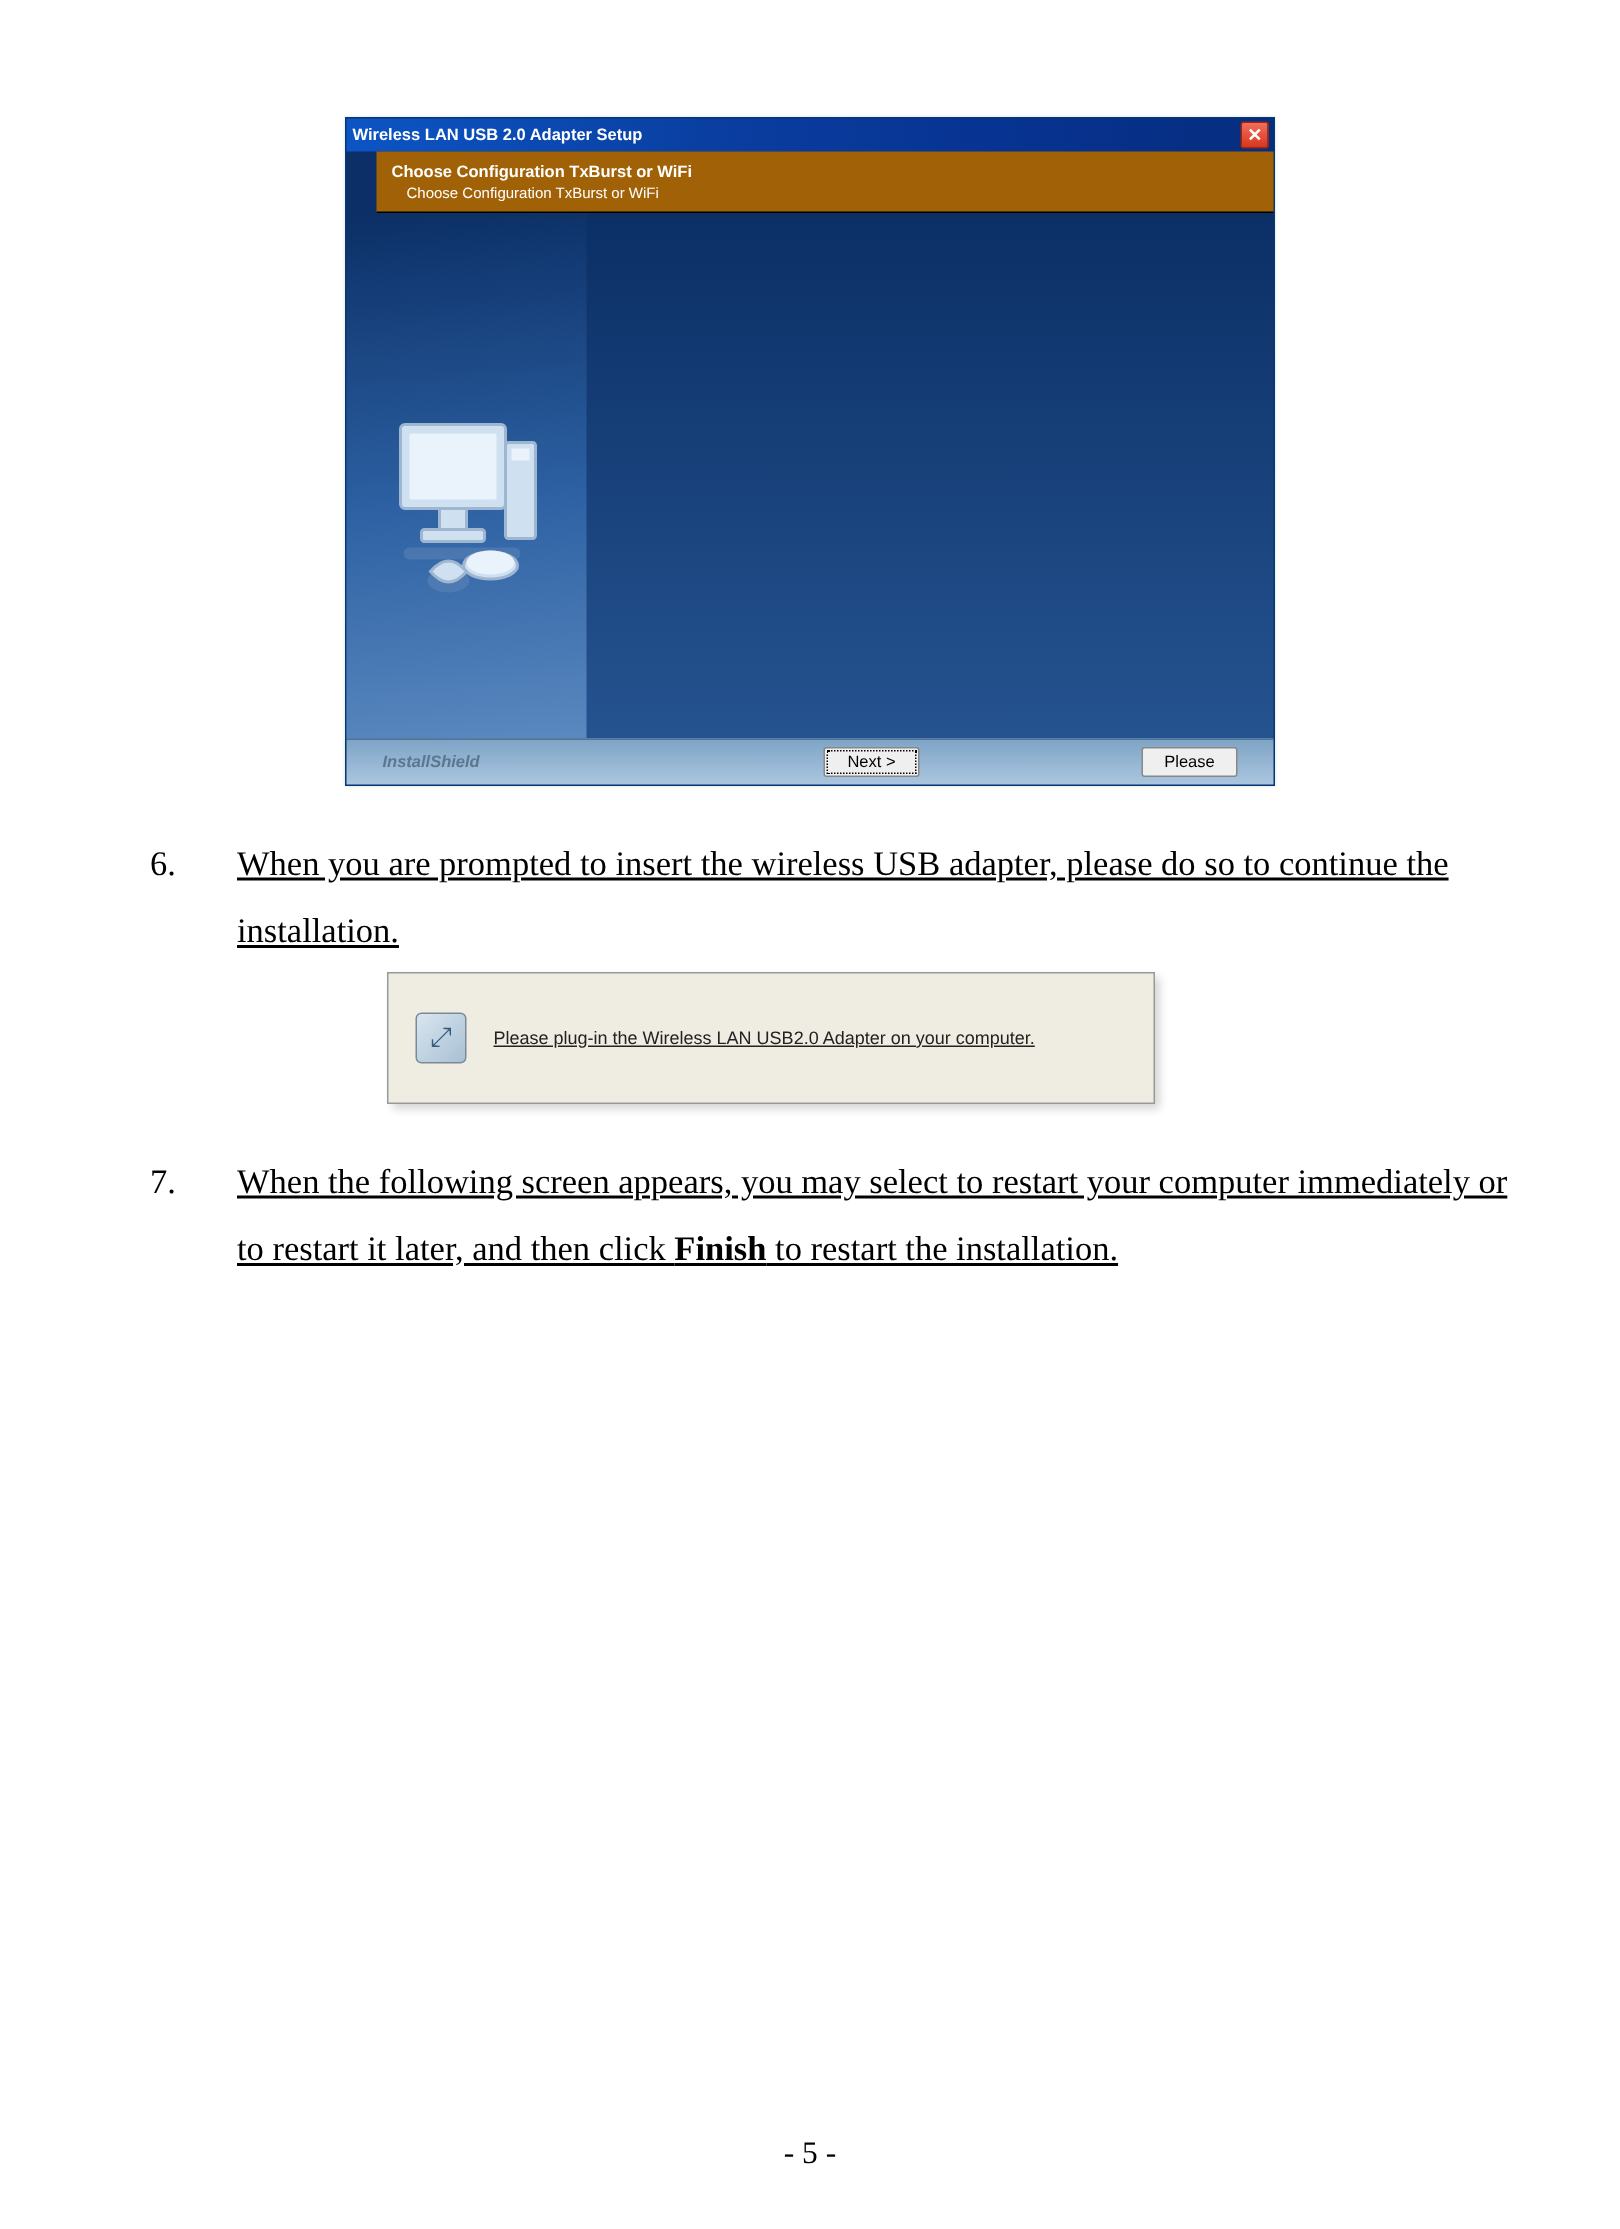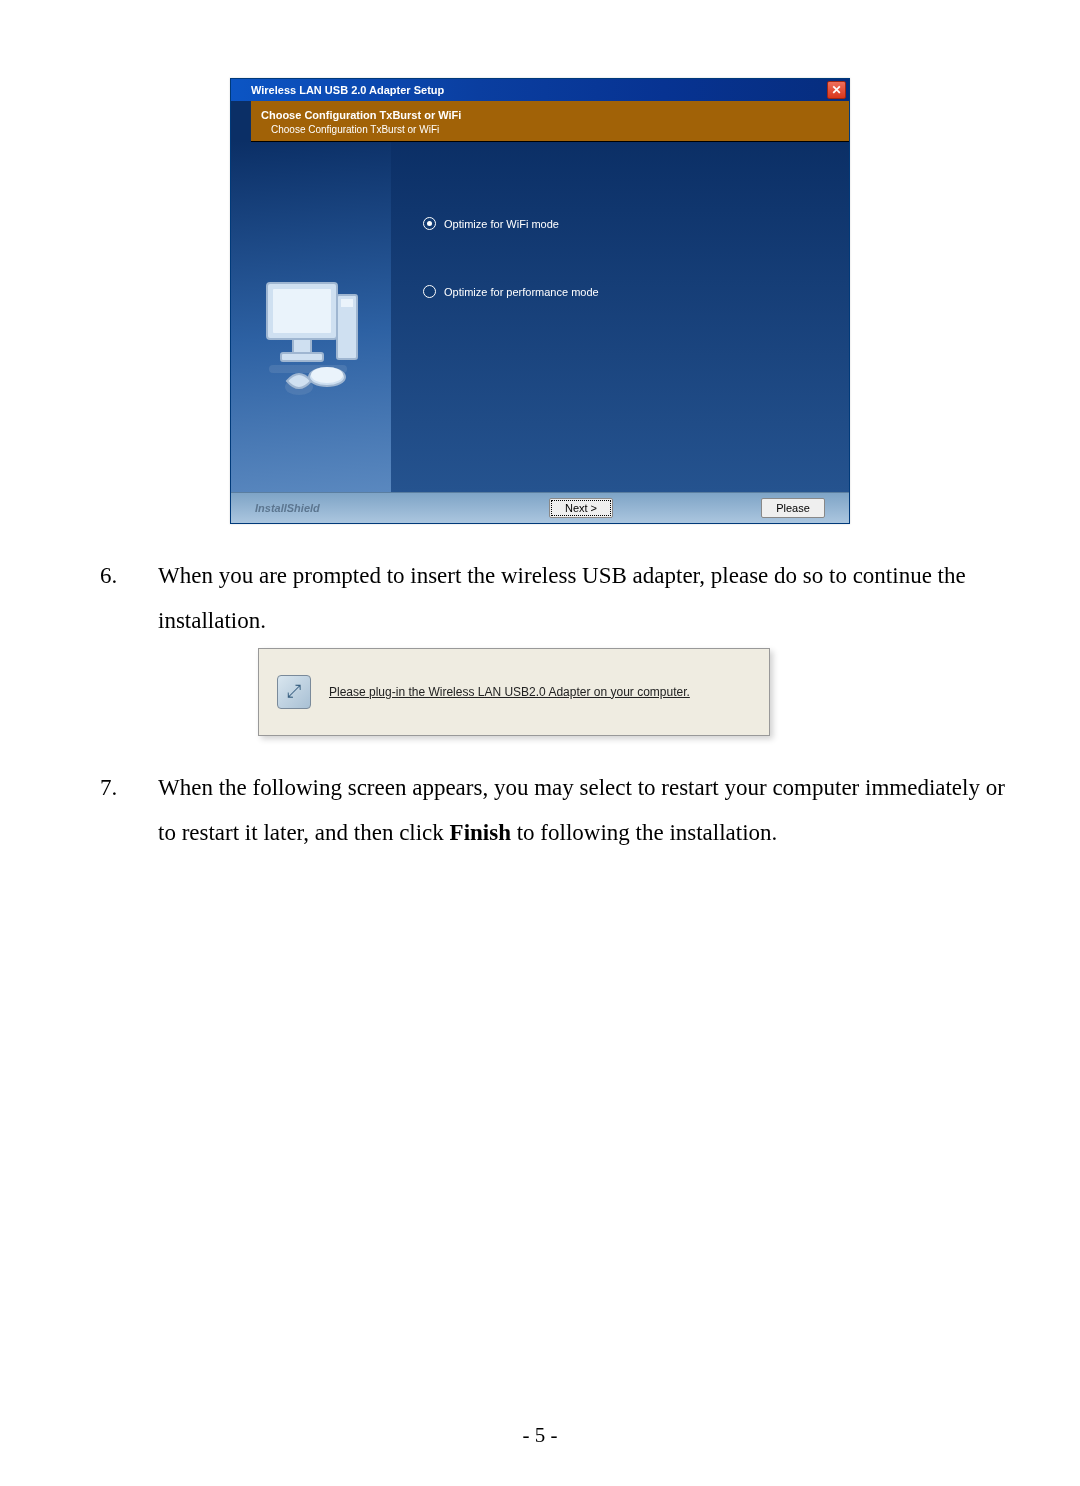--- a/index.html
+++ b/index.html
@@ -27,21 +27,21 @@
     font-family: Arial, sans-serif;
     background: #0b2f66;
   }
 
   
   .titlebar {
     height: 22px;
     display: flex;
     align-items: center;
     justify-content: space-between;
-    padding: 0 3px 0 20px;
+    padding: 0 3px 0 4px;
     background: linear-gradient(to right, #0c55c4 0%, #0a3ea0 40%, #073392 70%, #062d7e 100%);
     color: #fff;
     font-size: 11px;
     font-weight: bold;
   }
   .close-btn {
     width: 17px;
     height: 16px;
     background: linear-gradient(to bottom, #ef6f5c, #d9361c);
     border: 1px solid #9e2612;
@@ -155,21 +155,21 @@
 
   
   .step {
     display: flex;
     gap: 38px;
     margin: 30px 0 0 60px;
     font-size: 23px;
     line-height: 1.95;
   }
   .step .num { width: 20px; flex: none; }
-  .step .txt { max-width: 870px; }
+  .step .txt { max-width: 870px; text-decoration: underline; }
   .step .txt b { font-weight: bold; }
 
   
   .prompt {
     width: 510px;
     margin: 4px auto 0 218px;
     border: 1px solid #999;
     box-shadow: 3px 3px 6px rgba(0,0,0,.18);
     font-family: "Tahoma", Arial, sans-serif;
     background: #efece1;           
@@ -244,30 +244,20 @@
           <rect class="mframe" x="22" y="76" width="42" height="8" rx="2"></rect>
           <rect class="mframe" x="78" y="18" width="20" height="64" rx="2"></rect>
           <rect class="mscreen" x="82" y="22" width="12" height="8"></rect>
           <ellipse class="mframe" cx="68" cy="100" rx="18" ry="9"></ellipse>
           <ellipse class="mscreen" cx="68" cy="98" rx="16" ry="8"></ellipse>
           <ellipse class="mshadow" cx="40" cy="110" rx="14" ry="8"></ellipse>
           <path class="mframe" d="M28 104 q12 -14 24 0 q-12 14 -24 0 z"></path>
         </svg>
       </div>
 
-      <div class="ibody-right">
-        <div class="radio-row">
-          <span class="radio-dot sel"></span>
-          <span>Optimize for WiFi mode</span>
-        </div>
-        <div class="radio-row" style="margin-bottom:0;">
-          <span class="radio-dot"></span>
-          <span>Optimize for performance mode</span>
-        </div>
-      </div>
     </div>
 
     <div class="ifoot">
       <span class="brand1">InstallShield</span>
       <span class="ifoot-spacer"></span>
       <button class="wbtn primary">
         <span>Next &gt;</span>
       </button>
       <span class="gap"></span>
       <button class="wbtn">
@@ -286,18 +276,18 @@
       <div class="pico">
         <span>⤢</span>
       </div>
       <div class="ptxt">Please plug-in the Wireless LAN USB2.0 Adapter on your computer.</div>
     </div>
   </div>
 
   <div class="step">
     <div class="num">7.</div>
     <div class="txt">
-      <span>When the following screen appears, you may select to restart your computer immediately or to restart it later, and then click </span><b>Finish</b><span> to following the installation.</span>
+      <span>When the following screen appears, you may select to restart your computer immediately or to restart it later, and then click </span><b>Finish</b><span> to restart the installation.</span>
     </div>
   </div>
 
   <div class="pgnum">- 5 -</div>
 </div>
 
 </body></html>

